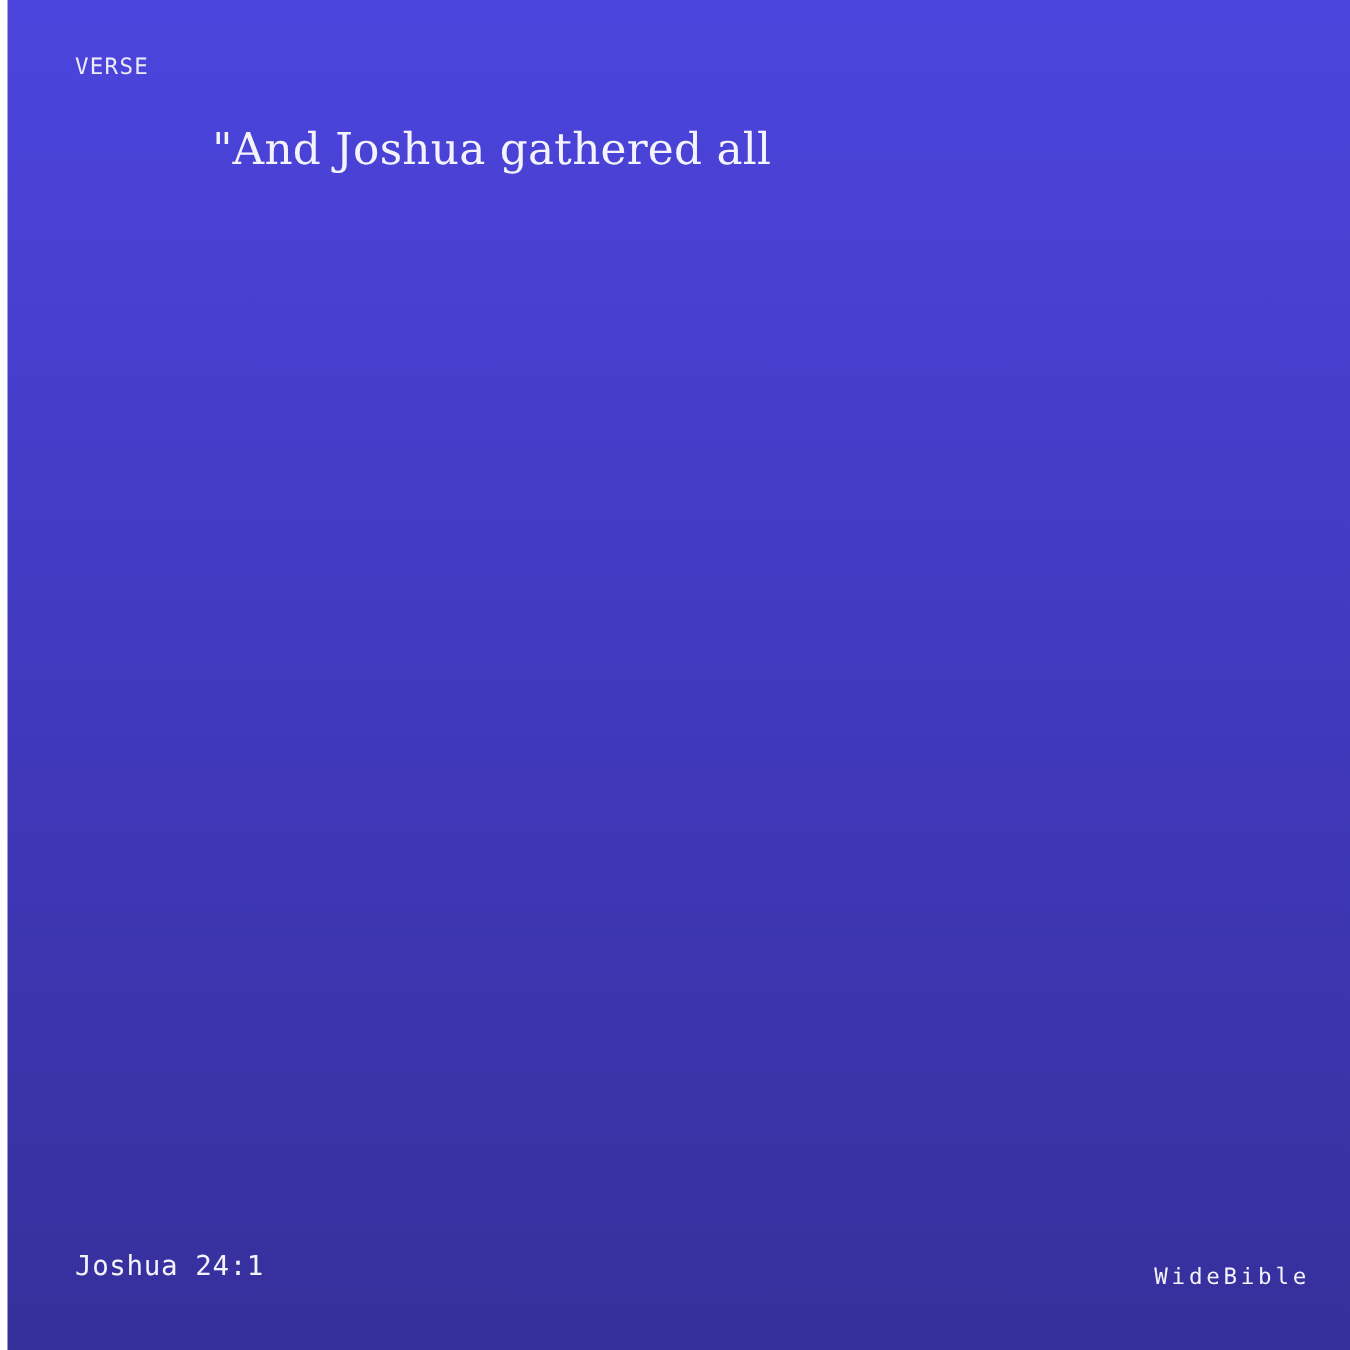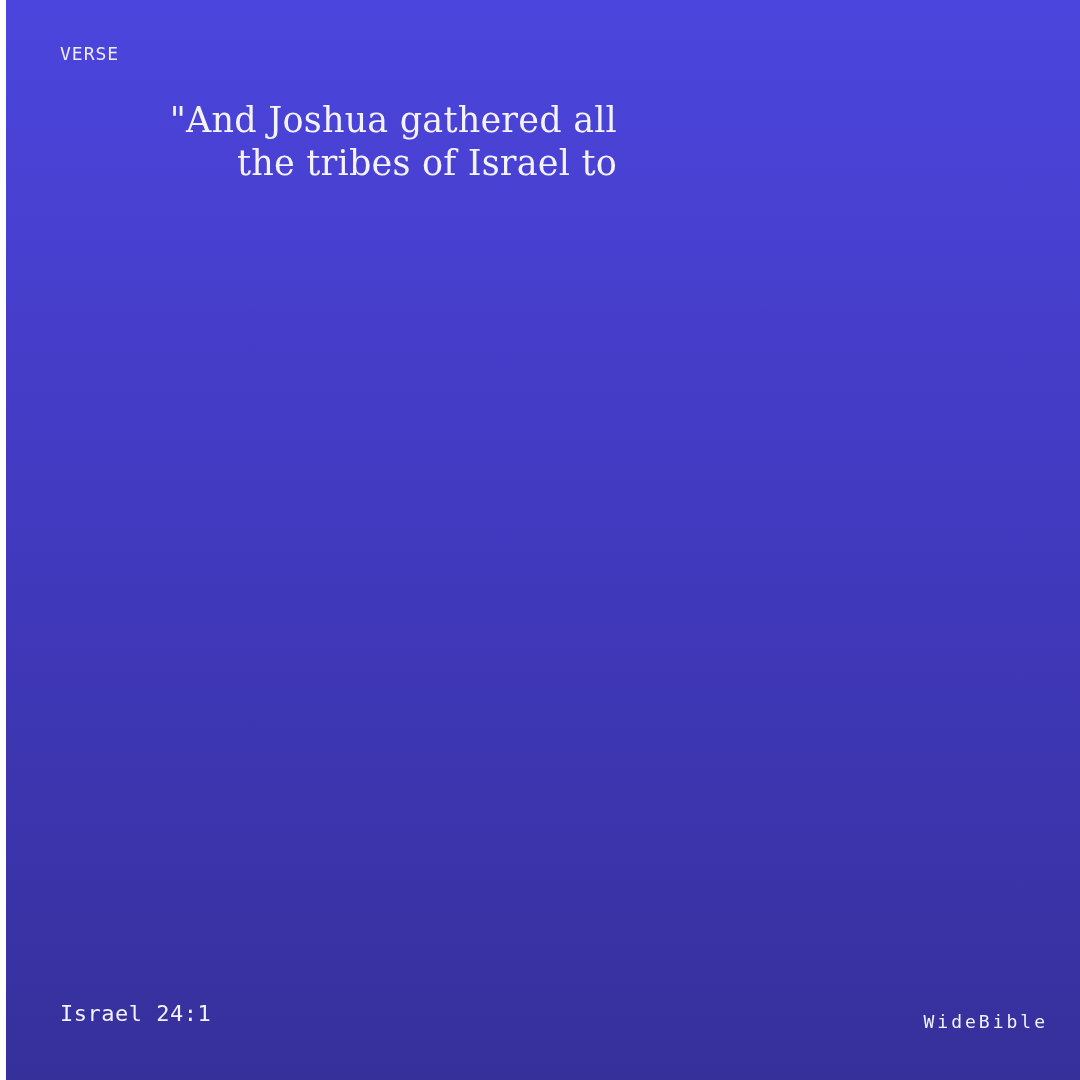--- a/index.html
+++ b/index.html
@@ -88,20 +88,19 @@
 <body>
 
 <div class="page-margin" style="background: rgb(255, 255, 255);"></div>
 
 <div class="card" style="background: linear-gradient(rgb(76, 69, 221) 0%, rgb(65, 57, 190) 50%, rgb(54, 48, 155) 100%);">
 
   <div class="verse-label" style="color: rgb(237, 236, 250);">VERSE</div>
 
   <div class="verse-text" style="color: rgb(244, 243, 251);">
     <span class="line">"And Joshua gathered all</span>
-    <span class="line">the tribes of Israel to</span>
   </div>
 
-  <div class="verse-reference" style="color: rgb(244, 243, 251);">Israel 24:1</div>
+  <div class="verse-reference" style="color: rgb(244, 243, 251);">Joshua 24:1</div>
 
   <div class="brand-watermark" style="color: rgb(244, 243, 251);">WideBible</div>
 
 </div>
 
 </body></html>

